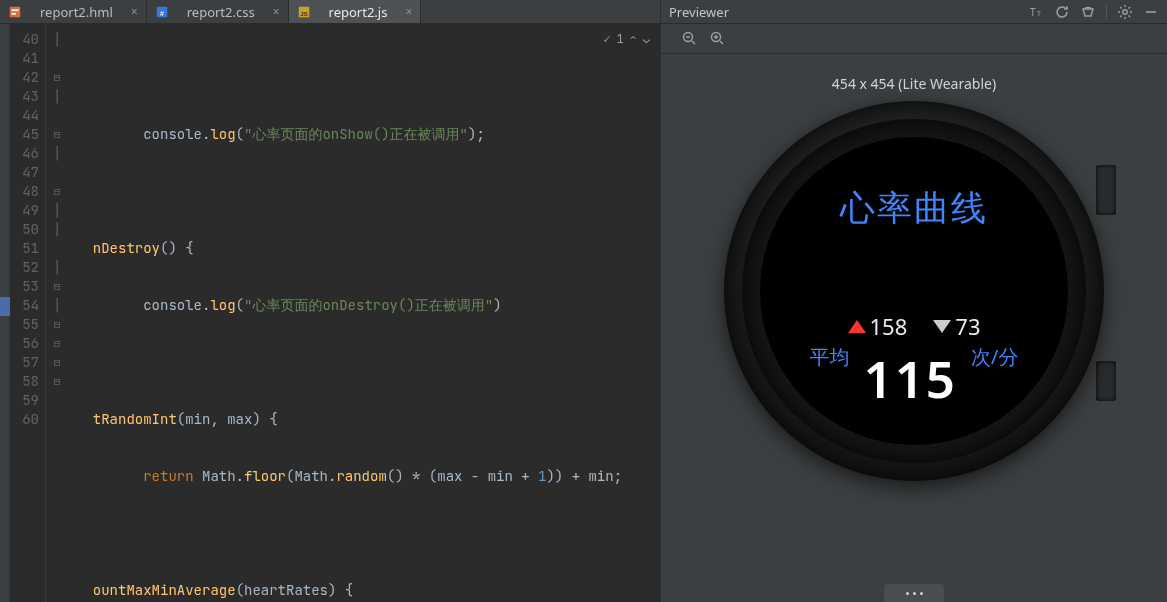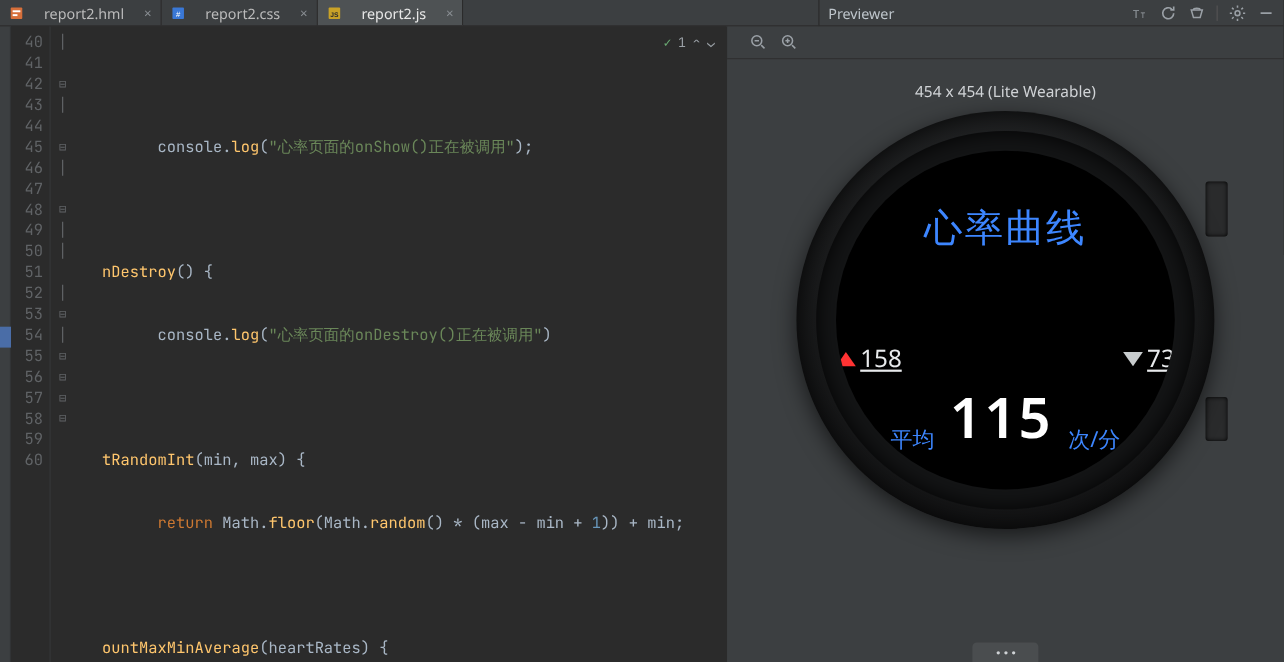--- a/index.html
+++ b/index.html
@@ -31,21 +31,21 @@
     cursor: pointer;
     user-select: none;
     white-space: nowrap;
   }
   .tab.active { background: #4e5254; color: #e8e8e8; }
   .tab .ico { width: 14px; height: 14px; display:inline-block; }
   .tab .close { color: #8a8f94; font-size: 12px; }
   .tabs-spacer { flex: 1; }
 
   .previewer-titlebar {
-    width: 423px;
+    width: 507px;
     background: #3c3f41;
     border-left: 1px solid #2b2b2b;
     border-bottom: 1px solid #2b2b2b;
     display: flex;
     align-items: center;
     padding: 0 8px;
     gap: 10px;
     color: #9aa0a6;
   }
   .previewer-titlebar .title { flex: 1; color: #bfc6cc; }
@@ -156,25 +156,25 @@
     background:#000;
     display:flex; flex-direction:column; align-items:center;
     overflow:hidden;
   }
   .crown { position:absolute; right:-12px; width:20px; background:#2a2b2c; border-radius:3px; box-shadow:inset 0 0 4px #000; }
   .crown.top { top:64px; height:50px; }
   .crown.bot { bottom:80px; height:40px; }
 
   .hr-title { margin-top: 46px; font-size: 35px; color:#3d86ff; letter-spacing:2px; font-weight:500; }
   .hr-mid { flex:1; }
-  .hr-row { width:100%; display:flex; justify-content:space-between; gap:26px; color:#e8eaec; font-size:20px;text-decoration:underline; }
+  .hr-row { width:100%; display:flex; justify-content:center; gap:26px; color:#e8eaec; font-size:20px; }
   .hr-row .itm { display:flex; align-items:center; gap:4px; }
   .tri-up   { width:0;height:0;border-left:9px solid transparent;border-right:9px solid transparent;border-bottom:13px solid #ff3333; }
   .tri-down { width:0;height:0;border-left:9px solid transparent;border-right:9px solid transparent;border-top:13px solid #c8ccce; }
-  .hr-avg { margin-top: 2px; margin-bottom: 32px; width:100%; display:flex; justify-content:center; align-items:flex-end; gap:14px; }
+  .hr-avg { margin-top: 2px; margin-bottom: 32px; width:100%; display:flex; justify-content:center; align-items:flex-start; gap:14px; }
   .hr-avg .lbl { color:#3d86ff; font-size:20px; }
   .hr-avg .val { color:#ffffff; font-size:51px; font-weight:600; letter-spacing:2px; }
   .hr-max, .hr-min { font-size:22px; }
 
   .toolbar-bottom {
     position:absolute; bottom:0; left:50%; transform:translateX(-50%);
     width:60px; height:18px; background:#4a4d4f; border-radius:4px 4px 0 0;
     display:flex; align-items:center; justify-content:center; gap:4px;
     color:#cfd2d5; font-size:12px;
   }

